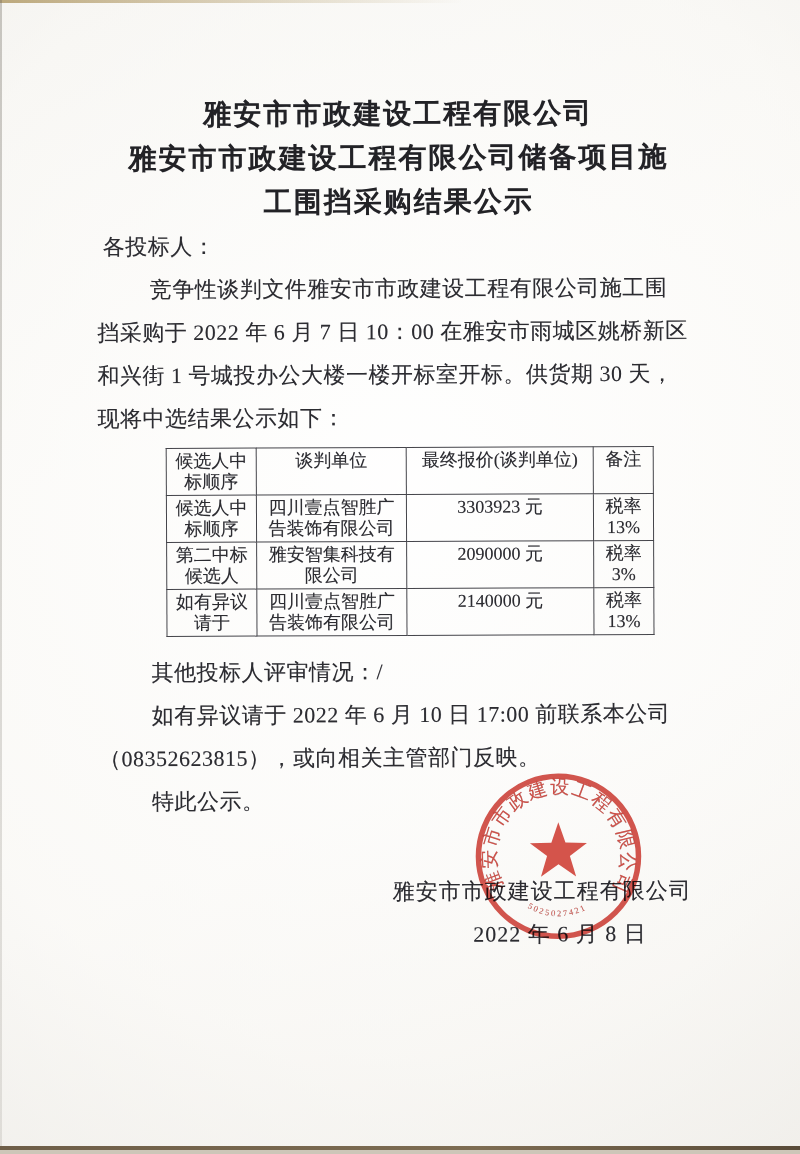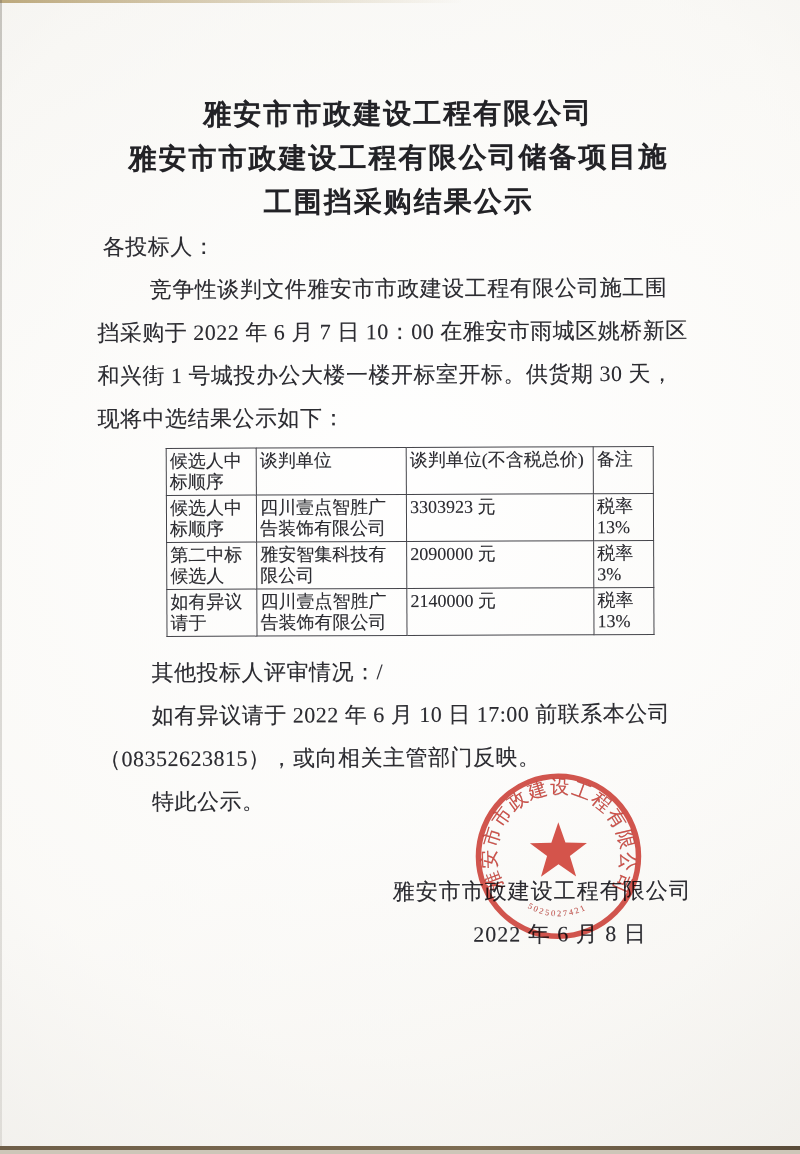--- a/index.html
+++ b/index.html
@@ -36,21 +36,21 @@
   }
   .salu{margin:0;font-size:22px;line-height:43px;letter-spacing:.5px;padding-left:6px;}
   .para{margin:0;font-size:22px;line-height:43px;letter-spacing:.5px;text-indent:2.4em;}
   .noindent{text-indent:0;}
 
   table.results{
     margin:8px 0 0 68px;border-collapse:collapse;table-layout:fixed;
     font-size:18px;line-height:21px;color:#2c2c31;
   }
   table.results td{
-    border:1.5px solid #45454b;vertical-align:top;
+    border:1.5px solid #45454b;vertical-align:top;text-align:center;
     padding:2px 3px;overflow:hidden;
   }
   td.c1{width:83px;}  td.c2{width:143px;}  td.c3{width:180px;}  td.c4{width:53px;}
   tr.hdr td{height:36px;}
   tr.row td{height:39px;}
 
   .closing{margin:14px 0 0 0;}
   .closing p{margin:0;}
   .sig{margin:48px 0 0 0;font-size:22px;line-height:43px;letter-spacing:1px;}
   .sig-company{text-align:right;padding-right:12px;}
@@ -72,21 +72,21 @@
 
     <p class="salu">各投标人：</p>
 
     <p class="para">竞争性谈判文件雅安市市政建设工程有限公司施工围<br>挡采购于 2022 年 6 月 7 日 10：00 在雅安市雨城区姚桥新区<br>和兴街 1 号城投办公大楼一楼开标室开标。供货期 30 天，<br>现将中选结果公示如下：</p>
 
     <table class="results">
       <tbody>
         <tr class="hdr">
           <td class="c1">候选人中标顺序</td>
           <td class="c2">谈判单位</td>
-          <td class="c3">谈判单位(不含税总价)</td>
+          <td class="c3">最终报价(谈判单位)</td>
           <td class="c4">备注</td>
         </tr>
         <tr class="row">
           <td class="c1">候选人中标顺序</td>
           <td class="c2">四川壹点智胜广告装饰有限公司</td>
           <td class="c3">3303923 元</td>
           <td class="c4">税率 13%</td>
         </tr>
         <tr class="row">
           <td class="c1">第二中标候选人</td>

